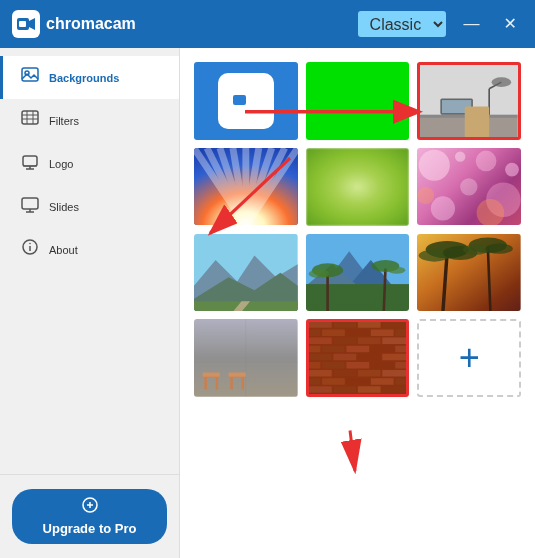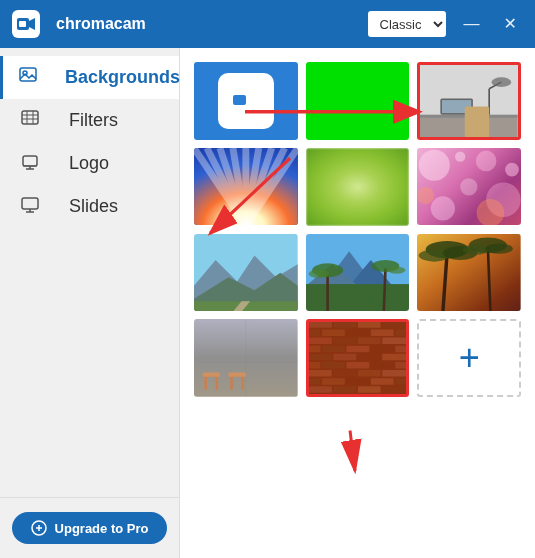--- a/index.html
+++ b/index.html
@@ -19,21 +19,21 @@
       height: 48px;
       display: flex;
       align-items: center;
       justify-content: space-between;
       padding: 0 12px;
       flex-shrink: 0;
     }
     .title-bar-left {
       display: flex;
       align-items: center;
-      gap: 16px;
+      gap: 6px;
     }
     .app-logo {
       width: 28px;
       height: 28px;
       background: #fff;
       border-radius: 6px;
       display: flex;
       align-items: center;
       justify-content: center;
       font-size: 14px;
@@ -43,25 +43,25 @@
       color: #fff;
       font-size: 16px;
       font-weight: 600;
     }
     .title-bar-right {
       display: flex;
       align-items: center;
       gap: 12px;
     }
     .theme-select {
-      background: #ffffff;
+      background: #7dd3fc;
       border: none;
       border-radius: 3px;
       padding: 3px 8px;
-      font-size: 13px;
+      font-size: 16px;
       color: #333;
       cursor: pointer;
       height: 26px;
     }
     .title-btn {
       color: #fff;
       font-size: 16px;
       cursor: pointer;
       background: none;
       border: none;
@@ -86,24 +86,24 @@
       flex-direction: column;
       flex-shrink: 0;
     }
     .sidebar-nav {
       flex: 1;
       padding: 8px 0;
     }
     .sidebar-item {
       display: flex;
       align-items: center;
-      gap: 28px;
+      gap: 8px;
       padding: 10px 16px;
       cursor: pointer;
-      font-size: 18px;
+      font-size: 11px;
       color: #333;
       border-left: 3px solid transparent;
     }
     .sidebar-item.active {
       background: #fff;
       border-left: 3px solid #1a6bb5;
       font-weight: 600;
       color: #1a6bb5;
     }
     .sidebar-icon {
@@ -126,20 +126,21 @@
       background: #1a6bb5;
       color: #fff;
       border: none;
       border-radius: 20px;
       padding: 8px 14px;
       font-size: 13px;
       cursor: pointer;
       width: 100%;
       justify-content: center;
       font-weight: 600;
+      flex-direction: column;
     }
 
     
     .content-area {
       flex: 1;
       background: #fff;
       padding: 14px;
       overflow: auto;
       position: relative;
     }
@@ -277,20 +278,30 @@
       <div class="sidebar-item">
         <span class="sidebar-icon">
           <svg width="18" height="18" viewBox="0 0 18 18" fill="none">
             <rect x="1" y="3" width="16" height="11" rx="2" stroke="#555" stroke-width="1.5" fill="none"></rect>
             <line x1="9" y1="14" x2="9" y2="17" stroke="#555" stroke-width="1.5"></line>
             <line x1="5" y1="17" x2="13" y2="17" stroke="#555" stroke-width="1.5"></line>
           </svg>
         </span>
         <span>Slides</span>
       </div>
+      <div class="sidebar-item">
+        <span class="sidebar-icon">
+          <svg width="18" height="18" viewBox="0 0 18 18" fill="none">
+            <circle cx="9" cy="9" r="7" stroke="#555" stroke-width="1.5" fill="none"></circle>
+            <line x1="9" y1="8" x2="9" y2="13" stroke="#555" stroke-width="1.5"></line>
+            <circle cx="9" cy="5.5" r="0.8" fill="#555"></circle>
+          </svg>
+        </span>
+        <span>About</span>
+      </div>
     </nav>
     <div class="sidebar-bottom">
       <button class="upgrade-btn">
         <svg width="16" height="16" viewBox="0 0 16 16" fill="none">
           <circle cx="8" cy="8" r="7" stroke="white" stroke-width="1.5" fill="none"></circle>
           <line x1="8" y1="5" x2="8" y2="11" stroke="white" stroke-width="1.5"></line>
           <line x1="5" y1="8" x2="11" y2="8" stroke="white" stroke-width="1.5"></line>
         </svg>
         <span>Upgrade to Pro</span>
       </button>

